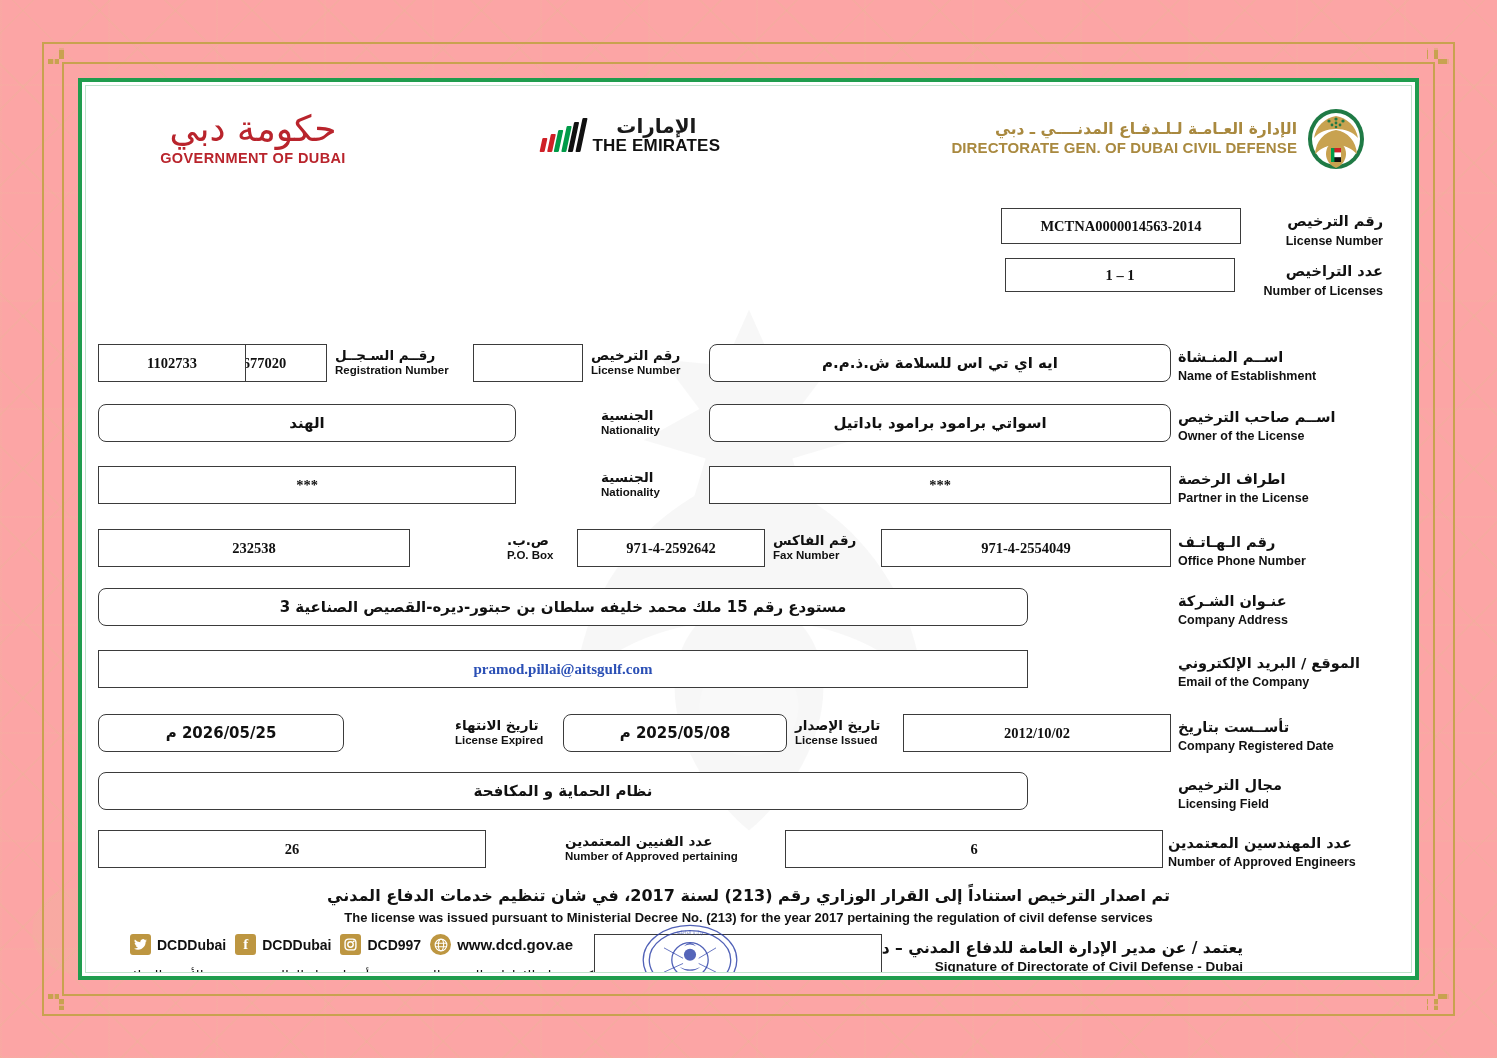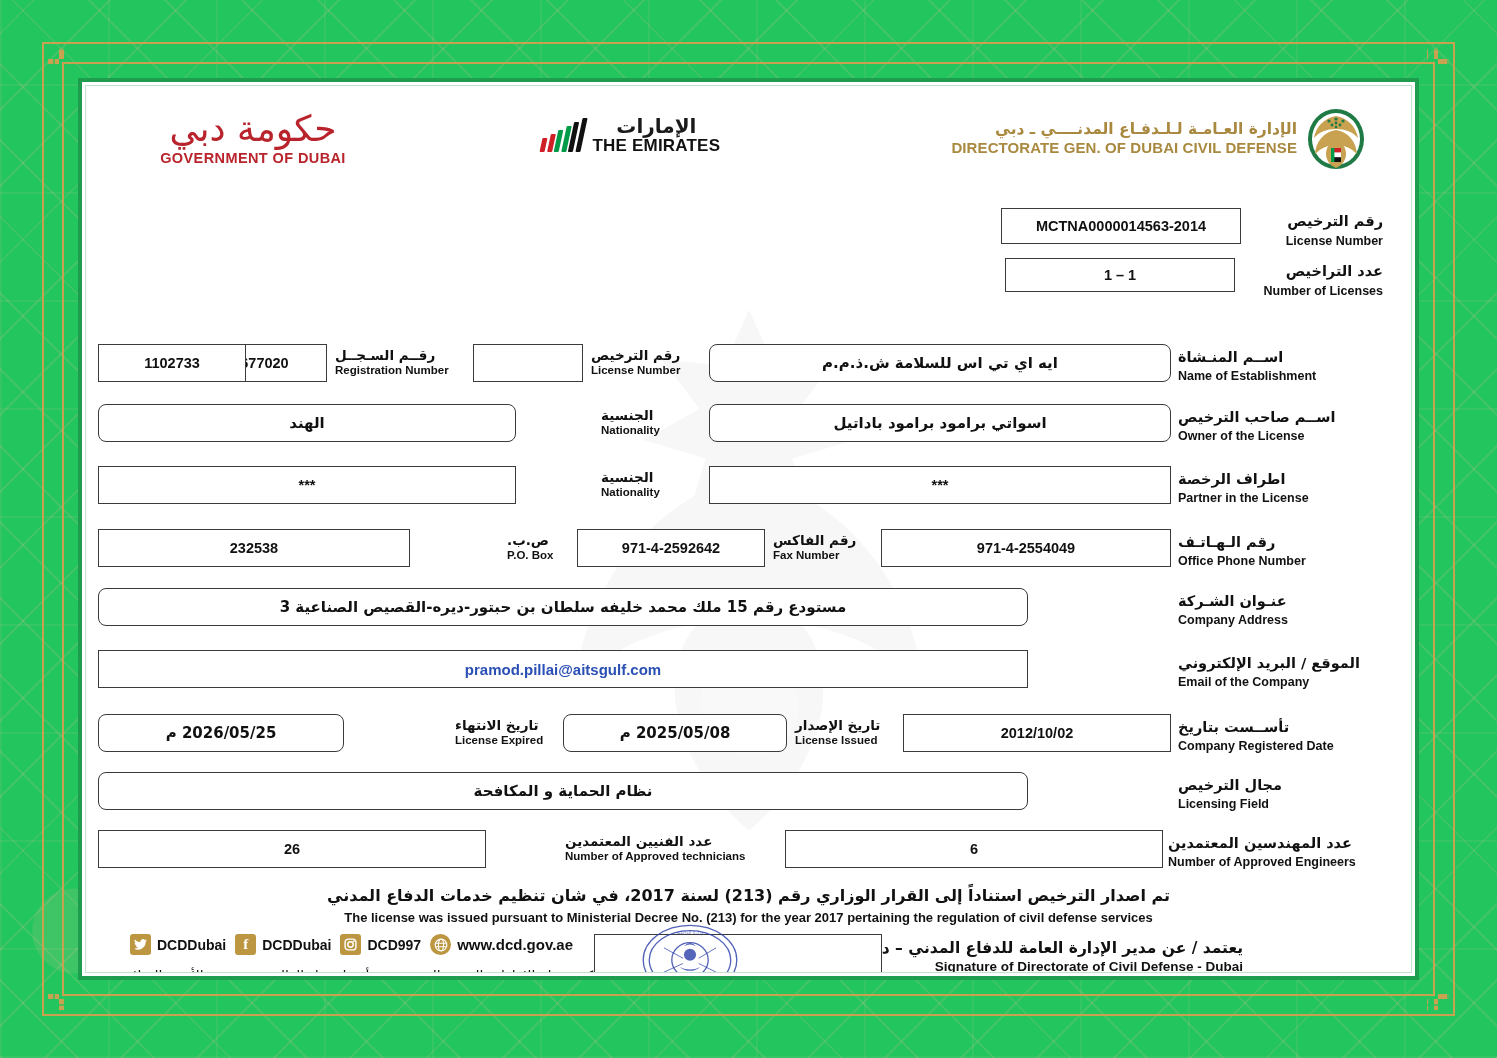--- a/index.html
+++ b/index.html
@@ -10,21 +10,21 @@
     height: 1058px;
     overflow: hidden;
     font-family: "Liberation Sans", "DejaVu Sans", sans-serif;
   }
 
   
   .page {
     position: relative;
     width: 1497px;
     height: 1058px;
-    background-color: #22c55e;
+    background-color: #fca5a5;
     overflow: hidden;
   }
 
   
   .bg-pattern {
     position: absolute;
     inset: 0;
     background-image:
       repeating-linear-gradient(45deg,  rgba(222,190,140,.17) 0 2px, transparent 2px 54px),
       repeating-linear-gradient(-45deg, rgba(222,190,140,.17) 0 2px, transparent 2px 54px),
@@ -186,20 +186,21 @@
   .lbl .ar { font-family: "DejaVu Sans", sans-serif; font-size: 14.5px; color: #111; font-weight: 600; }
   .lbl .en { font-size: 12.5px; font-weight: 700; color: #111; direction: ltr; }
 
   .fieldbox {
     position: absolute;
     border: 1.6px solid #3b3b3b;
     background: #fff;
     display: flex; align-items: center; justify-content: center;
     font-size: 14.5px; font-weight: 700; color: #111;
     text-align: center;
+    font-family: Liberation Serif, serif;
   }
   .fieldbox.ar-val {
     font-family: "DejaVu Sans", sans-serif;
     direction: rtl; font-size: 15px; font-weight: 600; border-radius: 8px;
   }
   .fieldbox.email { color: #2a4fb5; font-weight: 700; font-size: 15px; }
 
   
   .ilbl {
     position: absolute;
@@ -477,21 +478,21 @@
 
       <div>
         <div class="lbl" style="position:absolute;right:28px;top:748px;width:215px">
           <span class="ar">عدد المهندسين المعتمدين</span><br>
           <span class="en">Number of Approved Engineers</span>
         </div>
         <div class="fieldbox" style="right:248px;top:744px;width:378px;height:38px">6</div>
 
         <div class="ilbl" style="right:634px;top:748px;width:212px">
           <span class="ar">عدد الفنيين المعتمدين</span>
-          <span class="en">Number of Approved technicians</span>
+          <span class="en">Number of Approved pertaining</span>
         </div>
         <div class="fieldbox" style="left:12px;top:744px;width:388px;height:38px">26</div>
       </div>
 
       <div class="decree">
         <div class="ar">تم اصدار الترخيص استناداً إلى القرار الوزاري رقم (213) لسنة 2017، في شان تنظيم خدمات الدفاع المدني</div>
         <div class="en">The license was issued pursuant to Ministerial Decree No. (213) for the year 2017 pertaining the regulation of civil defense  services</div>
       </div>
 
       <div class="social">

